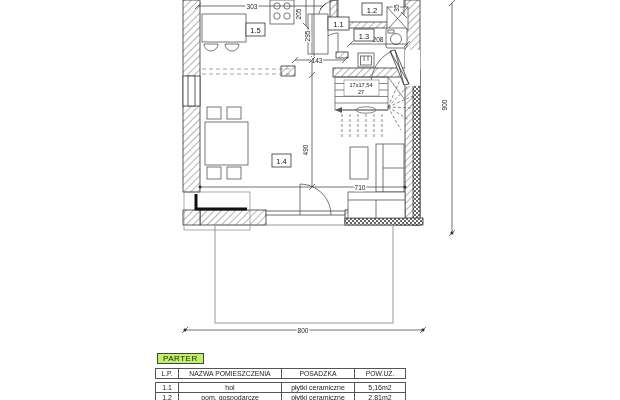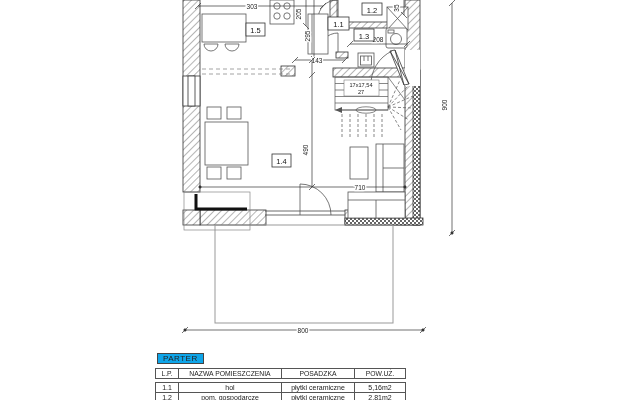--- a/index.html
+++ b/index.html
@@ -5,21 +5,21 @@
   html,body{margin:0;padding:0;background:#fff;}
   #screen{position:relative;width:620px;height:400px;background:#fff;overflow:hidden;
           font-family:"Liberation Sans", sans-serif;}
   svg{position:absolute;left:0;top:0;}
   .dimtext{font-size:6.5px;fill:#222;paint-order:stroke;stroke:#fff;stroke-width:2.5px;}
   .roomtext{font-size:7.5px;fill:#111;}
   .stairtext{font-size:5.6px;fill:#222;}
   
   .legend{position:absolute;left:155px;top:347px;width:254px;color:#222;}
   .floor-title{display:inline-block;border:1px solid #444;padding:0px 5px;
-               font-size:8px;letter-spacing:.5px;background:#0ea5e9;margin-left:2px;}
+               font-size:8px;letter-spacing:.5px;background:#bef264;margin-left:2px;}
   table{border-collapse:collapse;table-layout:fixed;width:250px;background:#fff;}
   .hdr{margin-top:3px;}
   .rows{margin-top:3px;}
   td,th{border:1px solid #555;font-weight:normal;font-size:7px;text-align:center;
         padding:0;height:9px;overflow:hidden;white-space:nowrap;}
   th{font-size:6.8px;}
   .c0{width:22px;} .c1{width:102px;} .c2{width:72px;} .c3{width:50px;}
 </style>
 </head>
 <body>

